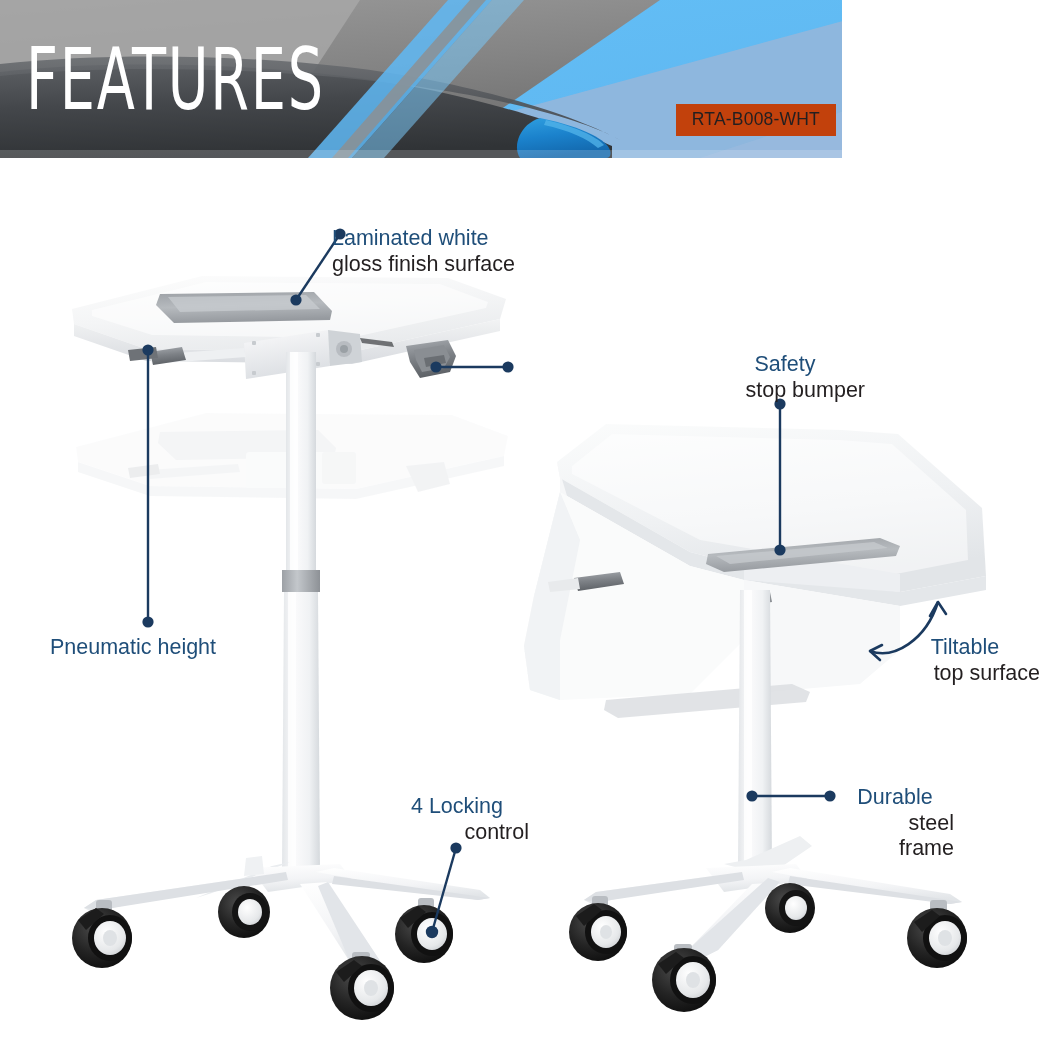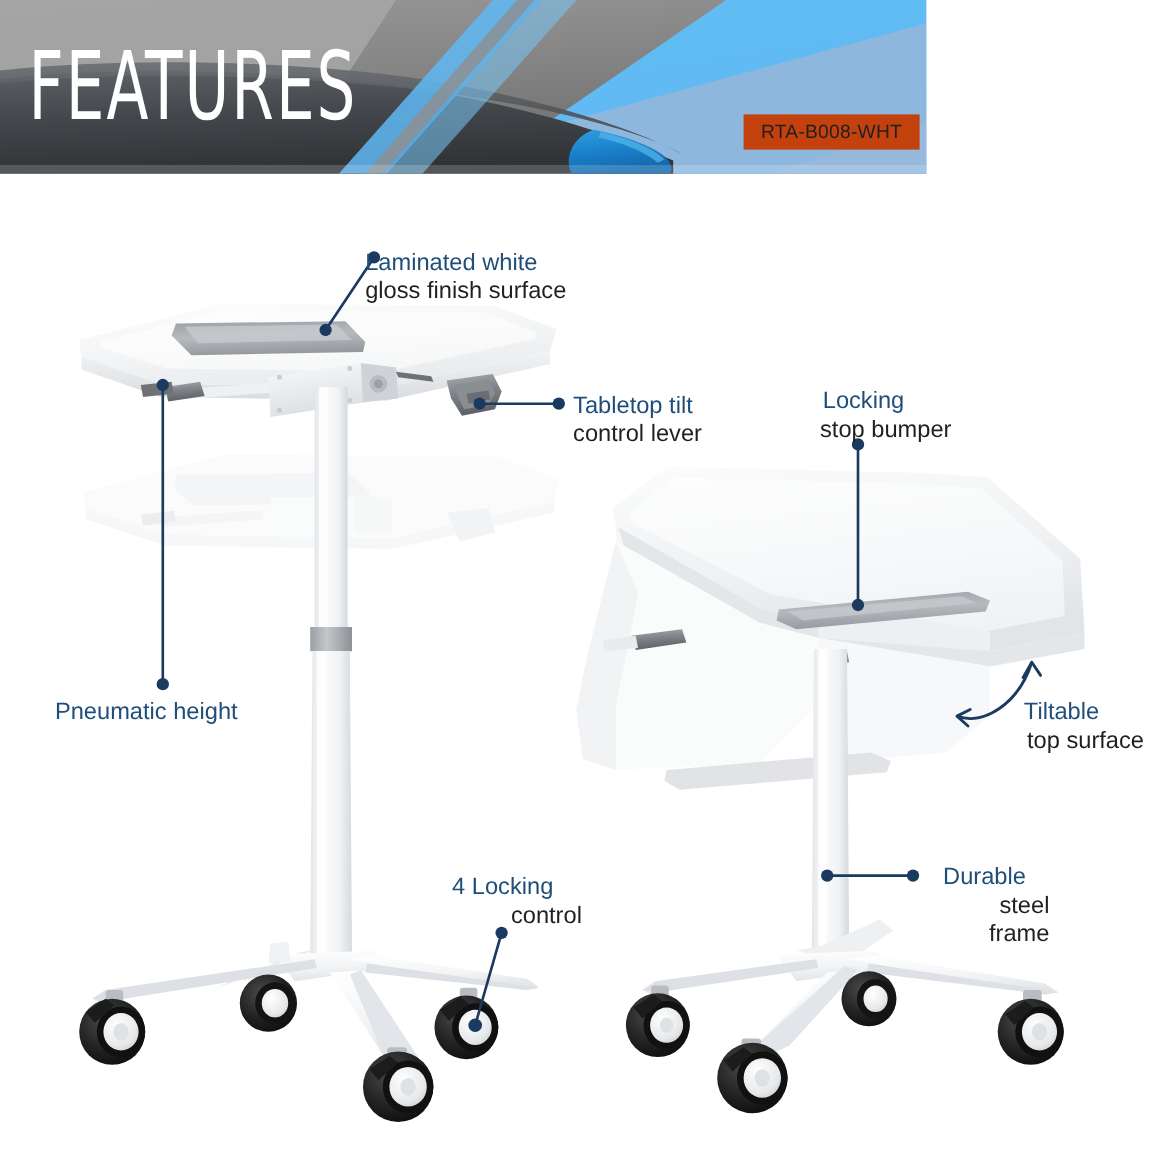--- a/index.html
+++ b/index.html
@@ -410,27 +410,23 @@
         <path d="M 870,651 L 882,645 M 870,651 L 880,660" stroke="#1B3A5F" stroke-width="2.6" fill="none" stroke-linecap="round"></path>
       </g>
     </g>
   </svg>
 
   <div class="callout left" style="left:332px;top:226px;">
     <div class="l1">Laminated white</div>
     <div class="l2">gloss finish surface</div>
   </div>
 
-  <div class="callout left" style="left:521px;top:356px;">
-    <div class="l1">Tabletop tilt</div>
-    <div class="l2">control lever</div>
-  </div>
 
   <div class="callout center" style="left:705px;top:352px;width:160px;">
-    <div class="l1">Locking</div>
+    <div class="l1">Safety</div>
     <div class="l2">stop bumper</div>
   </div>
 
   <div class="callout center" style="left:28px;top:635px;width:210px;">
     <div class="l1">Pneumatic height</div>
   </div>
 
   <div class="callout center" style="left:890px;top:635px;width:150px;">
     <div class="l1">Tiltable</div>
     <div class="l2">top surface</div>

